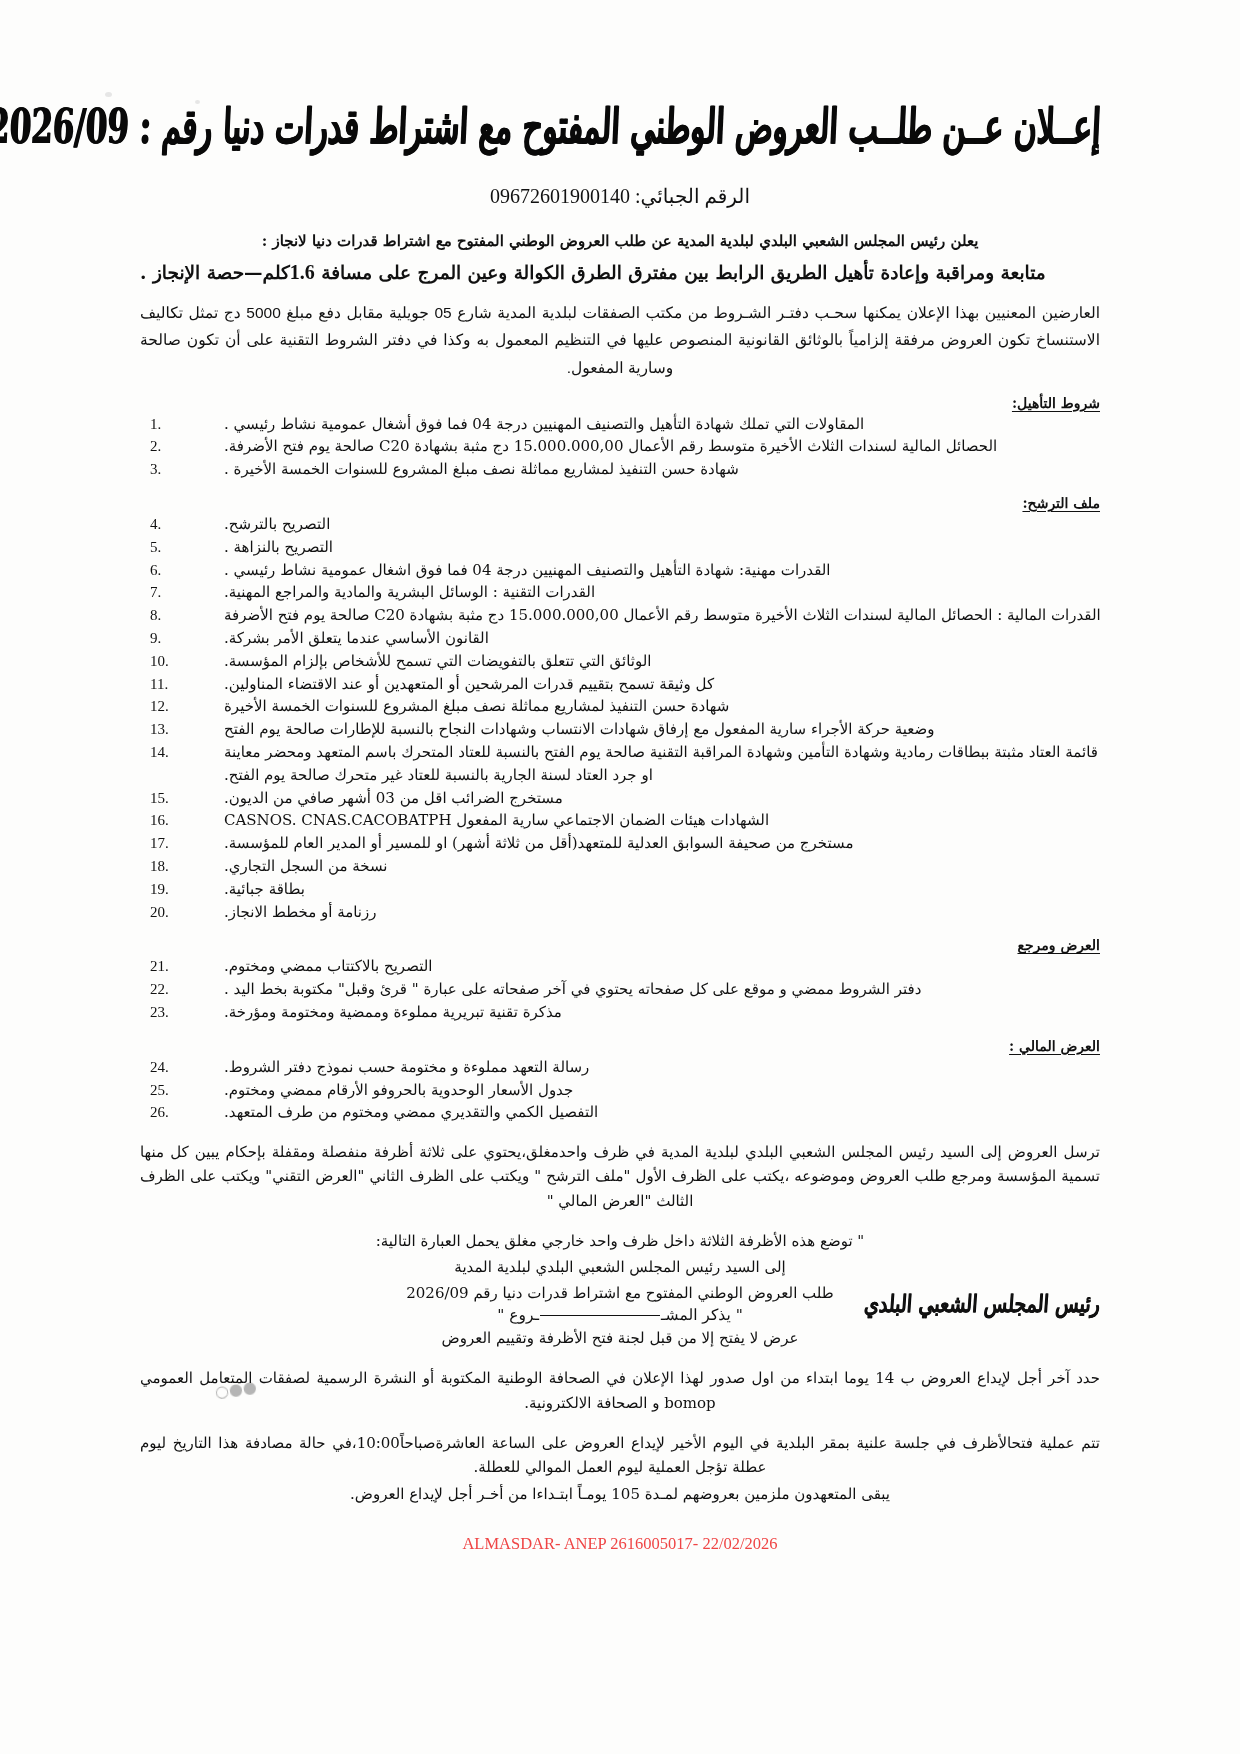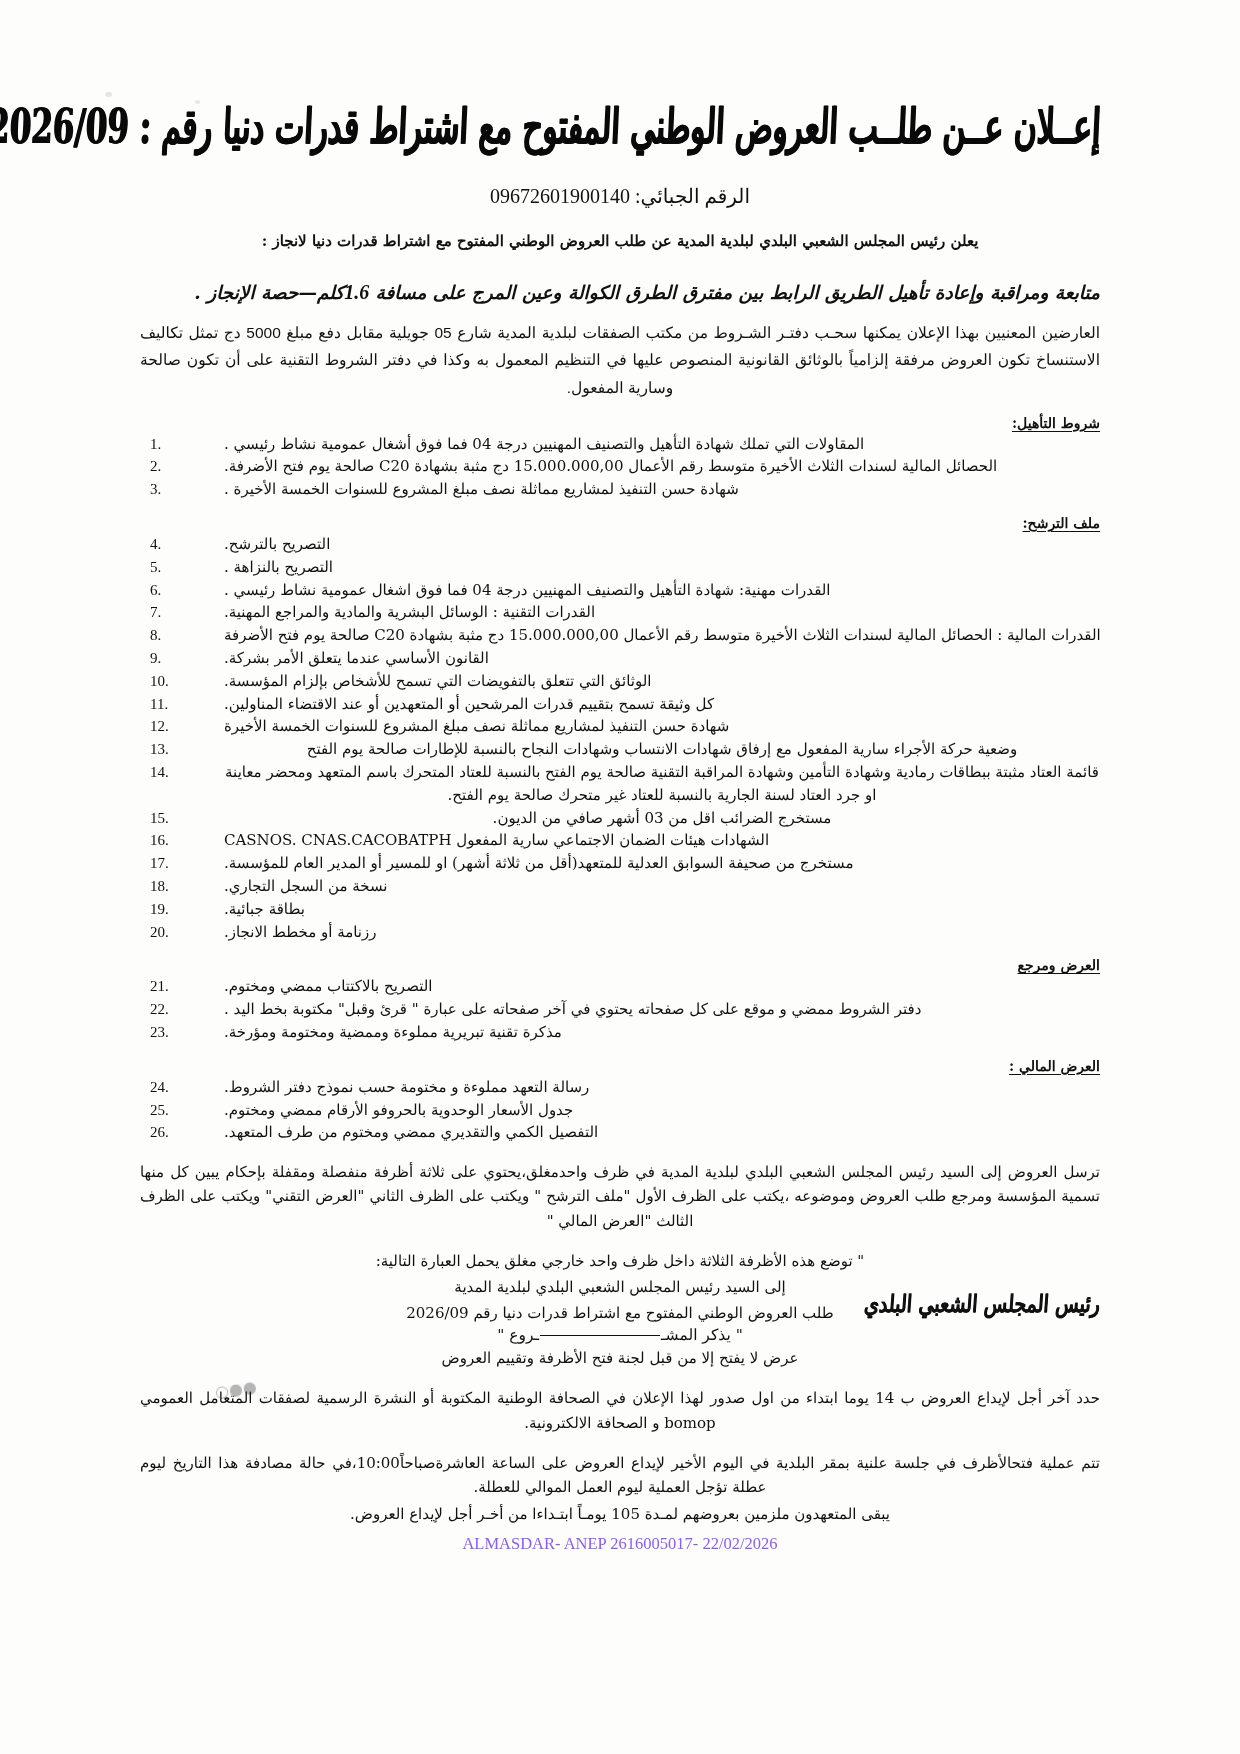--- a/index.html
+++ b/index.html
@@ -70,24 +70,23 @@
     line-height: 1.55;
     text-align: center;
     margin-top: 22px;
     font-weight: 600;
   }
 
   .subject {
     font-family: "DejaVu Serif", "Liberation Serif", serif;
     font-size: 18.5px;
     font-weight: 700;
-    text-align: right;
-    margin-top: 24px;
+    text-align: left;
+    margin-top: 4px;
     line-height: 1.5;
-    font-style: italic;
   }
   .subject .kmnum {
     font-family: "Liberation Serif", serif;
     font-size: 20px;
     font-weight: 700;
   }
 
   .para {
     font-family: Liberation Sans, sans-serif;
     font-size: 15.5px;
@@ -131,21 +130,21 @@
     width: 84px;
     text-align: left;
     padding-left: 10px;
     font-family: "Liberation Serif", serif;
     font-size: 15px;
     direction: ltr;
     box-sizing: border-box;
   }
   ol.items li .t {
     flex: 0 0 auto;
-    text-align: center;
+    text-align: left;
   }
   ol.items li.wide .t { flex: 1 1 auto; }
 
   .latin {
     font-family: "Liberation Serif", "DejaVu Serif", serif;
     direction: ltr;
     unicode-bidi: embed;
   }
 
   
@@ -207,21 +206,21 @@
 
   
   .footer {
     position: absolute;
     left: 0; right: 0;
     top: 1534px;
     text-align: center;
     font-family: "Liberation Serif", "DejaVu Serif", serif;
     font-size: 16.5px;
     direction: ltr;
-    color: #8b5cf6;
+    color: #ef4444;
   }
 
   .speck {
     position: absolute;
     background: #cfcfcf;
     border-radius: 50%;
     opacity: .5;
   }
 </style>
 </head>

